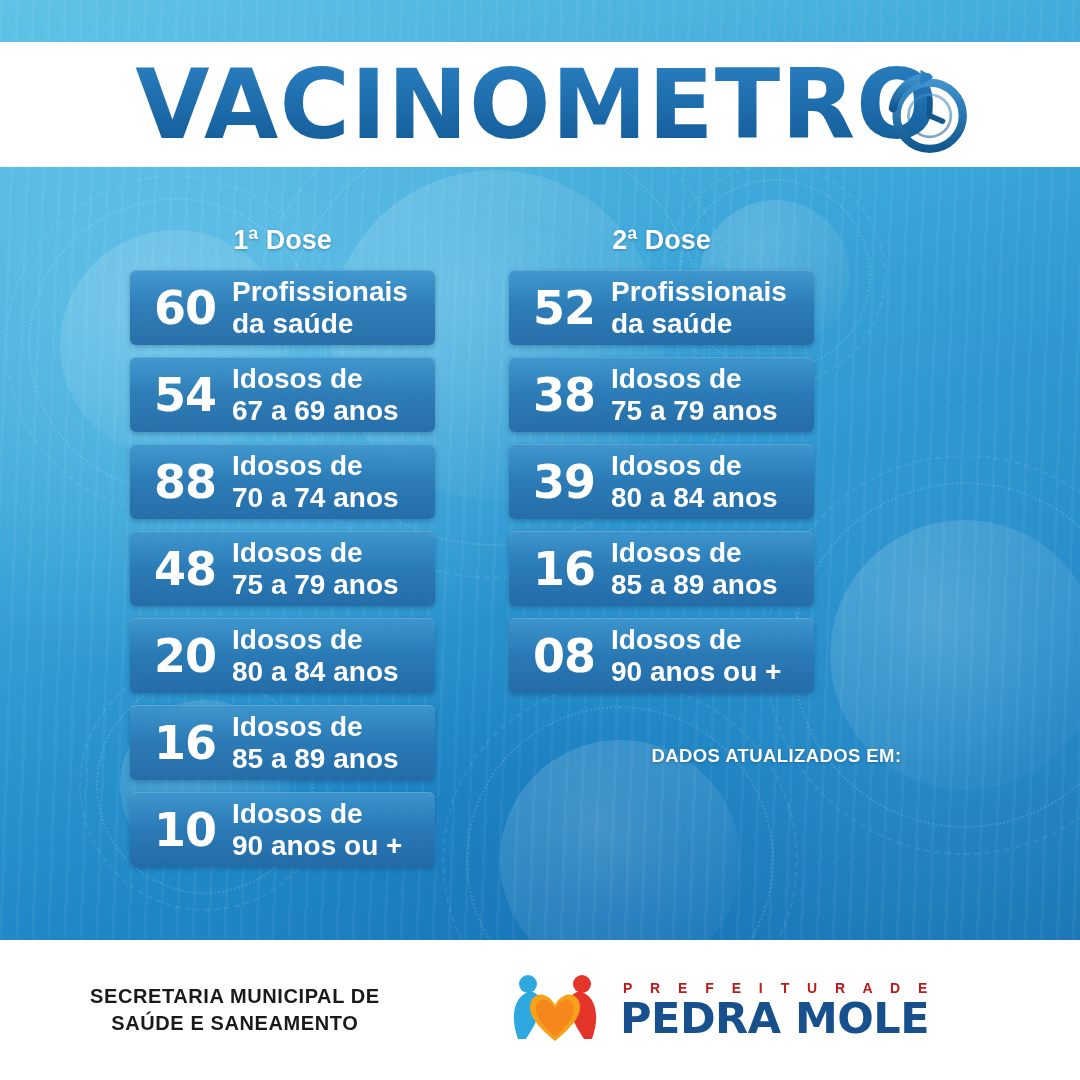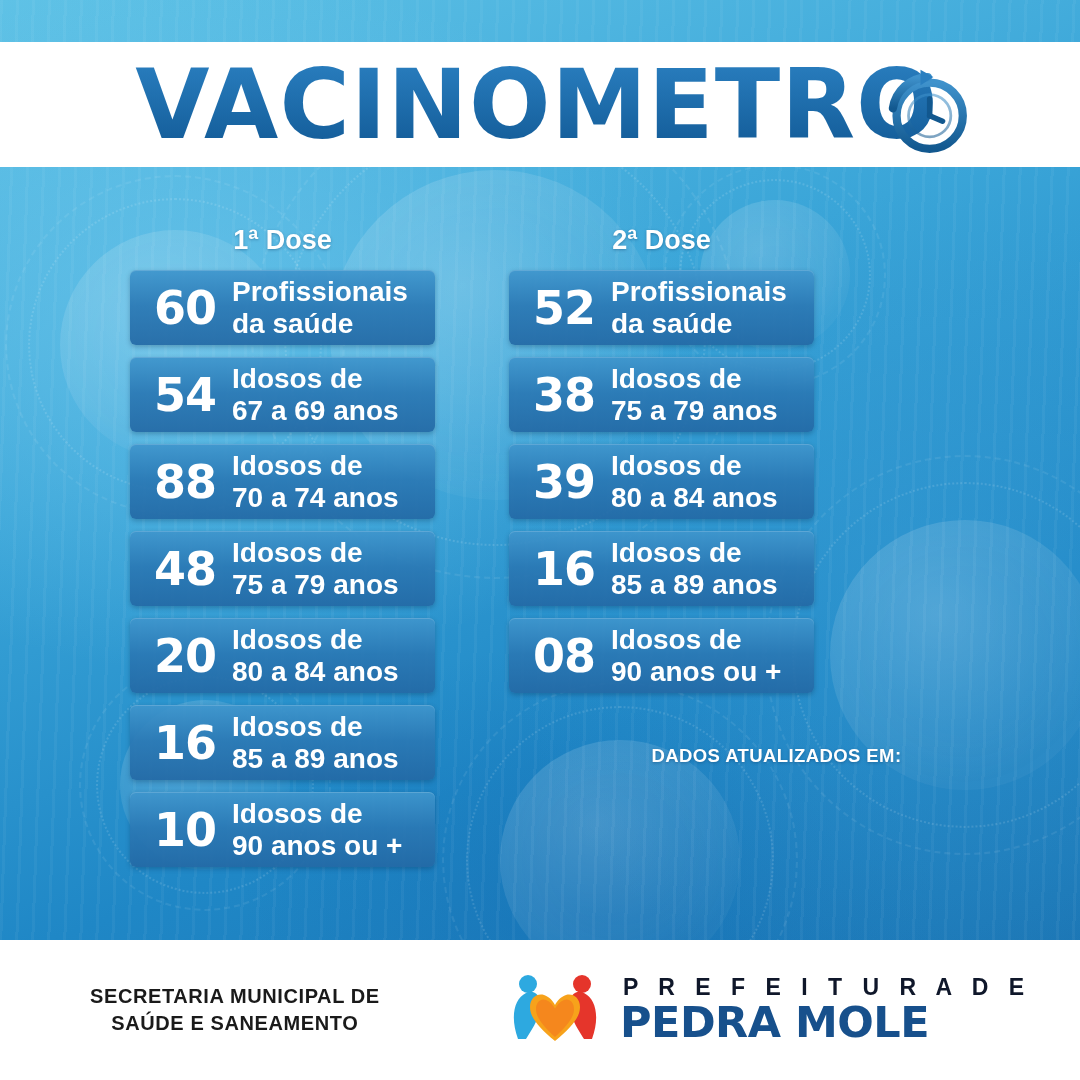--- a/index.html
+++ b/index.html
@@ -169,22 +169,22 @@
     line-height: 1.35;
   }
   #logo {
     position: absolute; left: 500px; top: 50%;
     transform: translateY(-50%);
     display: flex; align-items: center; gap: 10px;
   }
   #logo-mark { width: 110px; height: 86px; flex: none; }
   #logo-text { display: flex; flex-direction: column; line-height: 1; }
   #logo-pref {
-    color: #0f172a;
-    font-size: 23px;
+    color: #b91c1c;
+    font-size: 14px;
     font-weight: 700;
     letter-spacing: 7px;
     margin-left: 3px;
   }
   #logo-name {
     color: #17508c;
     font-size: 43px;
     font-weight: 800;
     letter-spacing: -0.5px;
     font-family: "DejaVu Sans", sans-serif;

